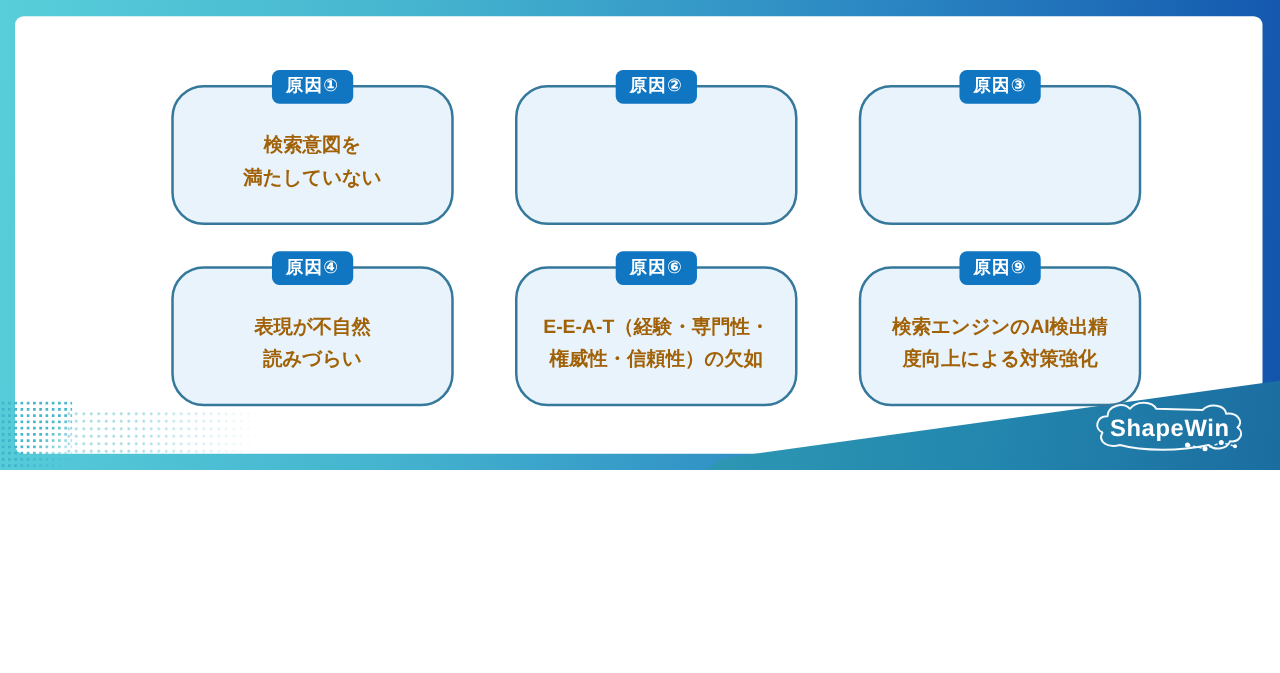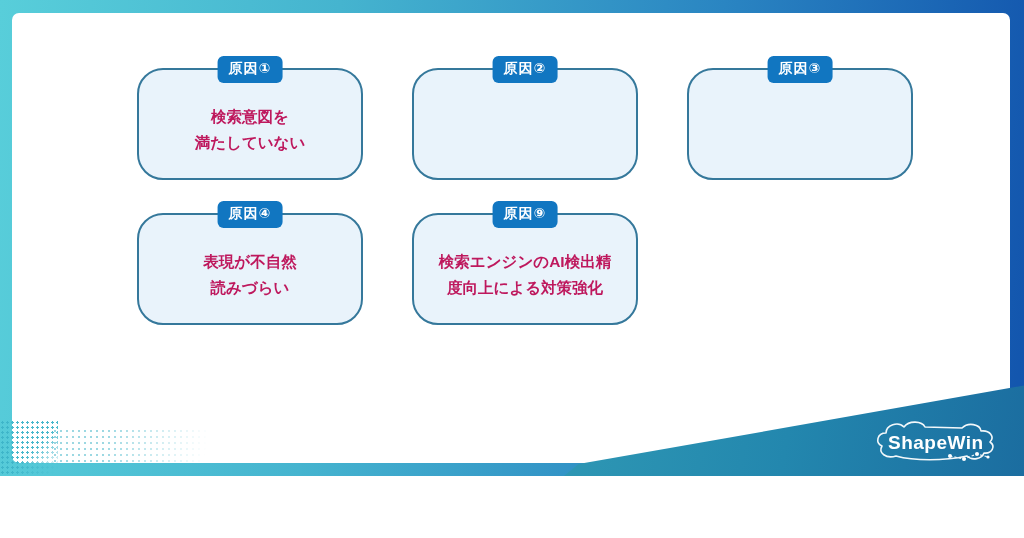--- a/index.html
+++ b/index.html
@@ -3,21 +3,21 @@
 <meta charset="utf-8">
 <style>
   html,body { margin:0; padding:0; }
   body {
     font-family: "Liberation Sans", "DejaVu Sans", sans-serif;
     width:1024px; height:538px; overflow:hidden;
   }
 
   
   .frame {
-    position:relative; width:1024px; height:476px;
+    position:relative; width:1024px; height:376px;
     background: linear-gradient(95deg, #58ceda 0%, #45b4cf 32%, #2a85c2 68%, #1254ad 100%);
     overflow:hidden;
   }
 
   
   .panel {
     position:absolute; left:12px; top:13px; right:14px; bottom:13px;
     background:#ffffff; border-radius:7px;
   }
 
@@ -61,21 +61,21 @@
     padding:16px 8px 4px;
   }
   .badge {
     position:absolute; top:-14px; left:50%; transform:translateX(-50%);
     background:#1176c1; color:#ffffff;
     font-size:14px; font-weight:bold; letter-spacing:1px;
     padding:3px 11px 4px; border-radius:6px;
     white-space:nowrap; line-height:1.4;
   }
   .card-text {
-    color:#be185d; font-weight:bold; font-size:15.5px;
+    color:#a16207; font-weight:bold; font-size:15.5px;
     line-height:26px; text-align:center; white-space:pre-line;
   }
 
   
   .logo {
     position:absolute; right:22px; bottom:8px; width:128px; height:50px;
   }
 </style>
 </head>
 <body>
@@ -105,20 +105,25 @@
       <span class="badge">原因③</span>
     </div>
 
     <div class="card">
       <span class="badge">原因④</span>
       <div class="card-text">表現が不自然
 読みづらい</div>
     </div>
 
 
+    <div class="card">
+      <span class="badge">原因⑥</span>
+      <div class="card-text">E-E-A-T（経験・専門性・
+権威性・信頼性）の欠如</div>
+    </div>
 
 
 
     <div class="card">
       <span class="badge">原因⑨</span>
       <div class="card-text">検索エンジンのAI検出精
 度向上による対策強化</div>
     </div>
 
   </div>

